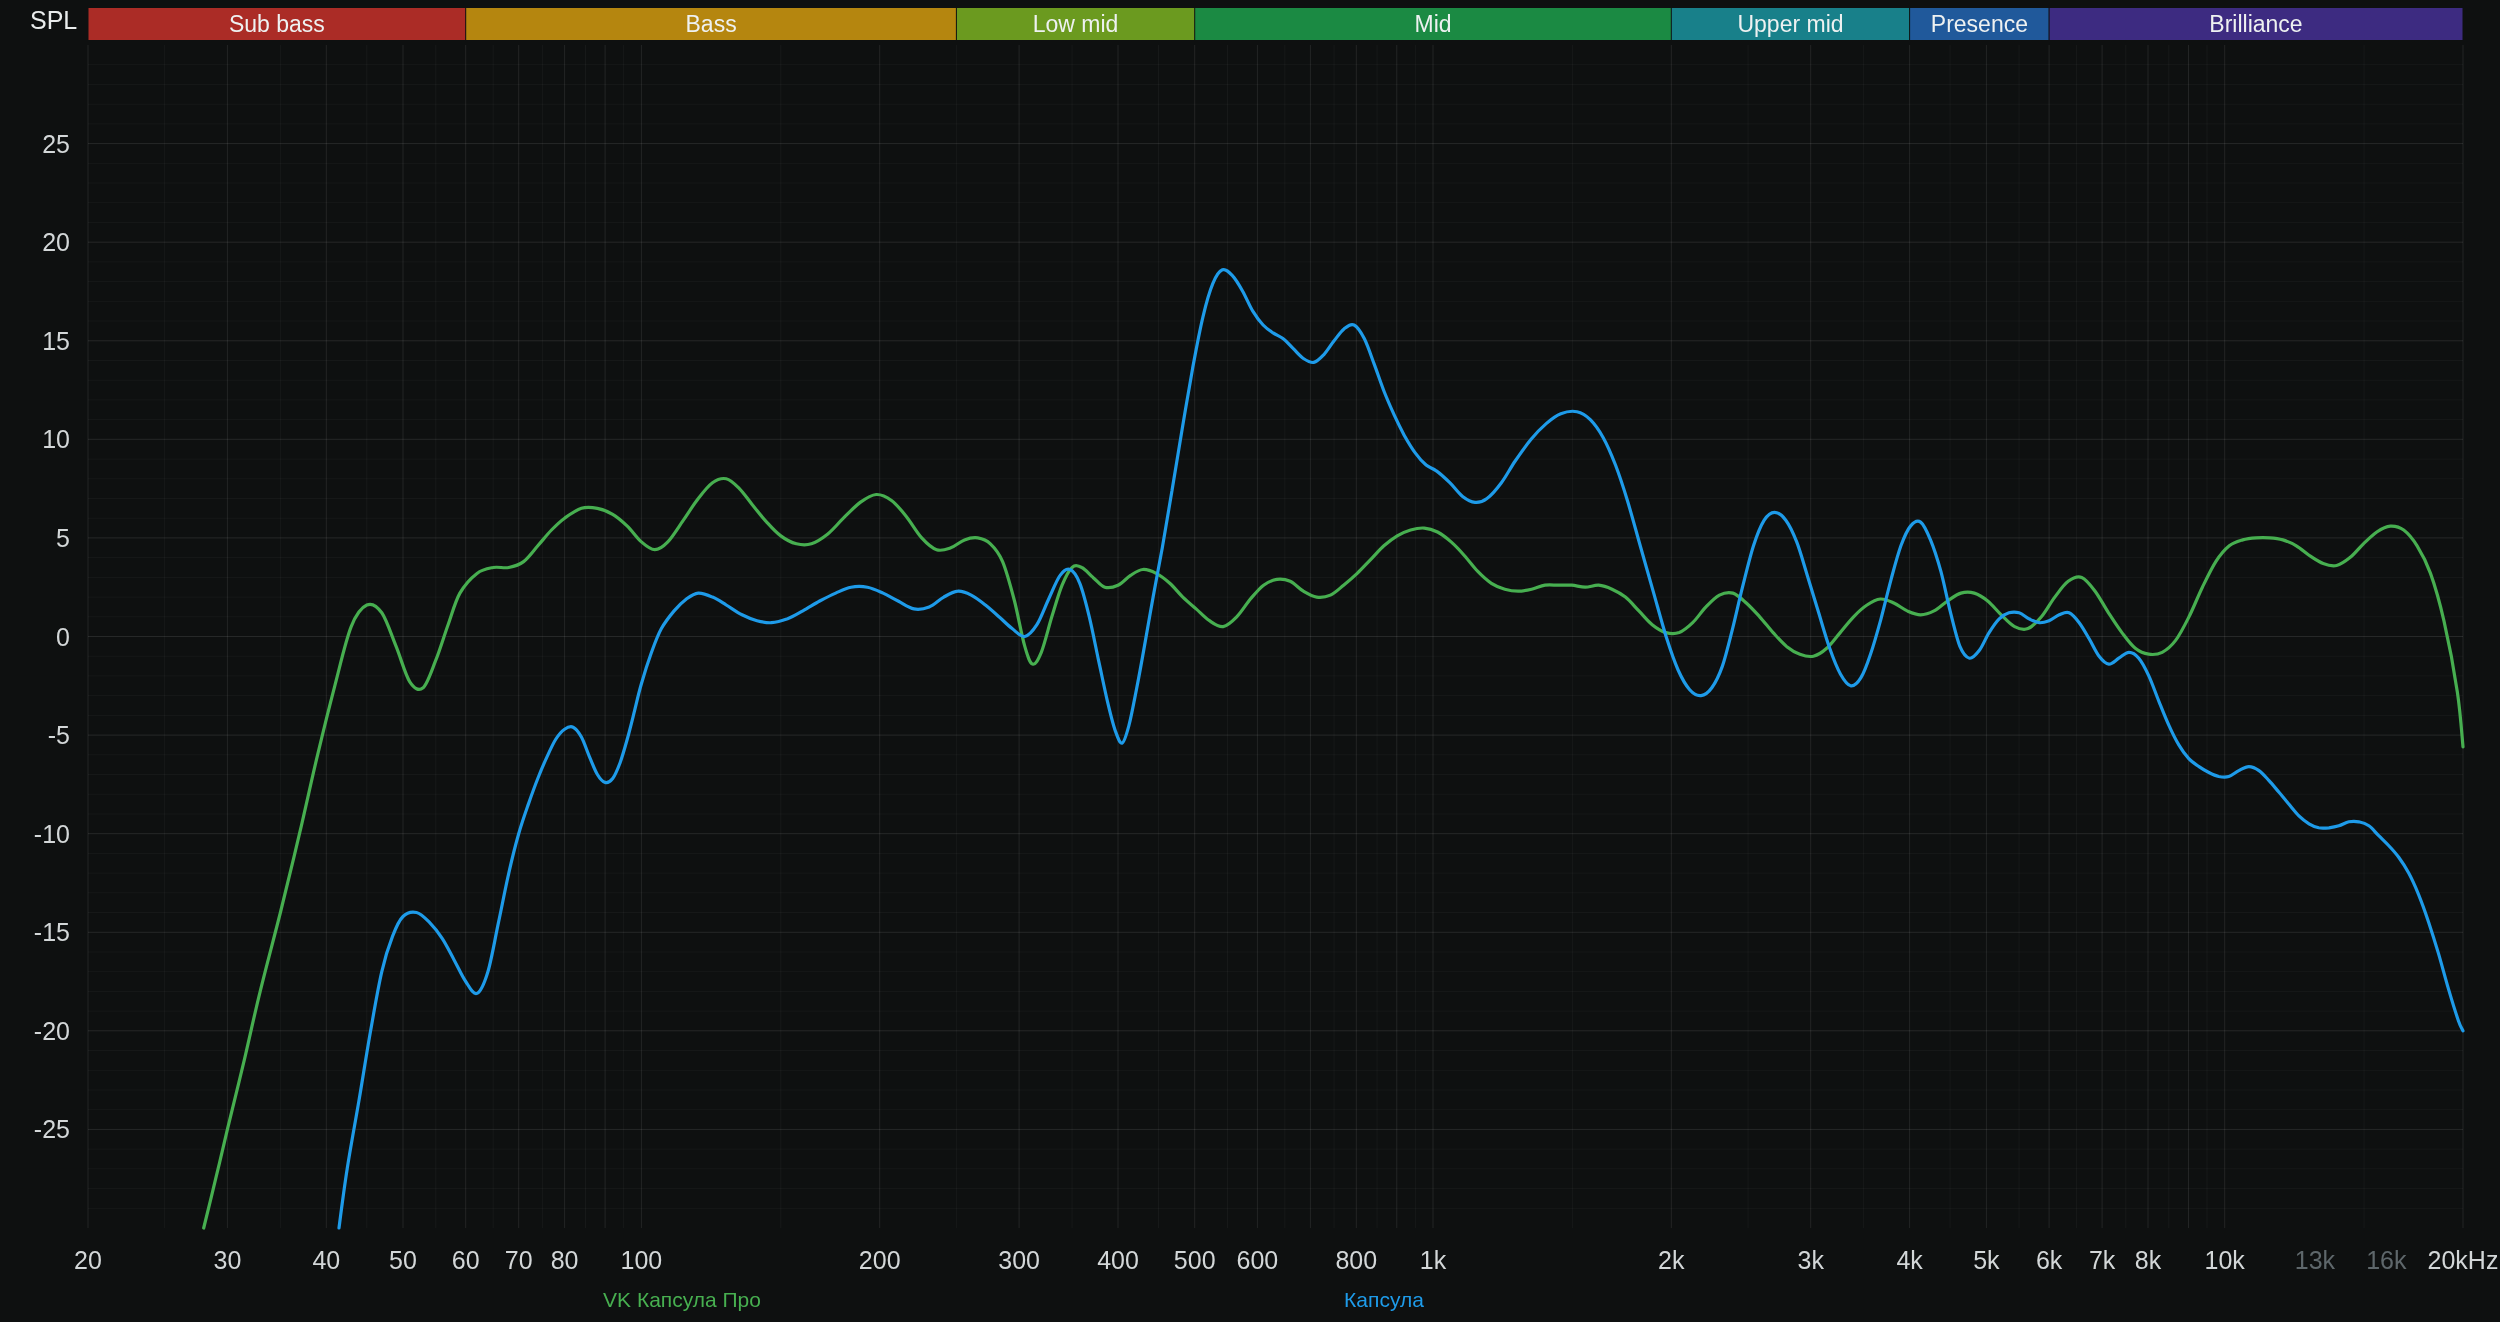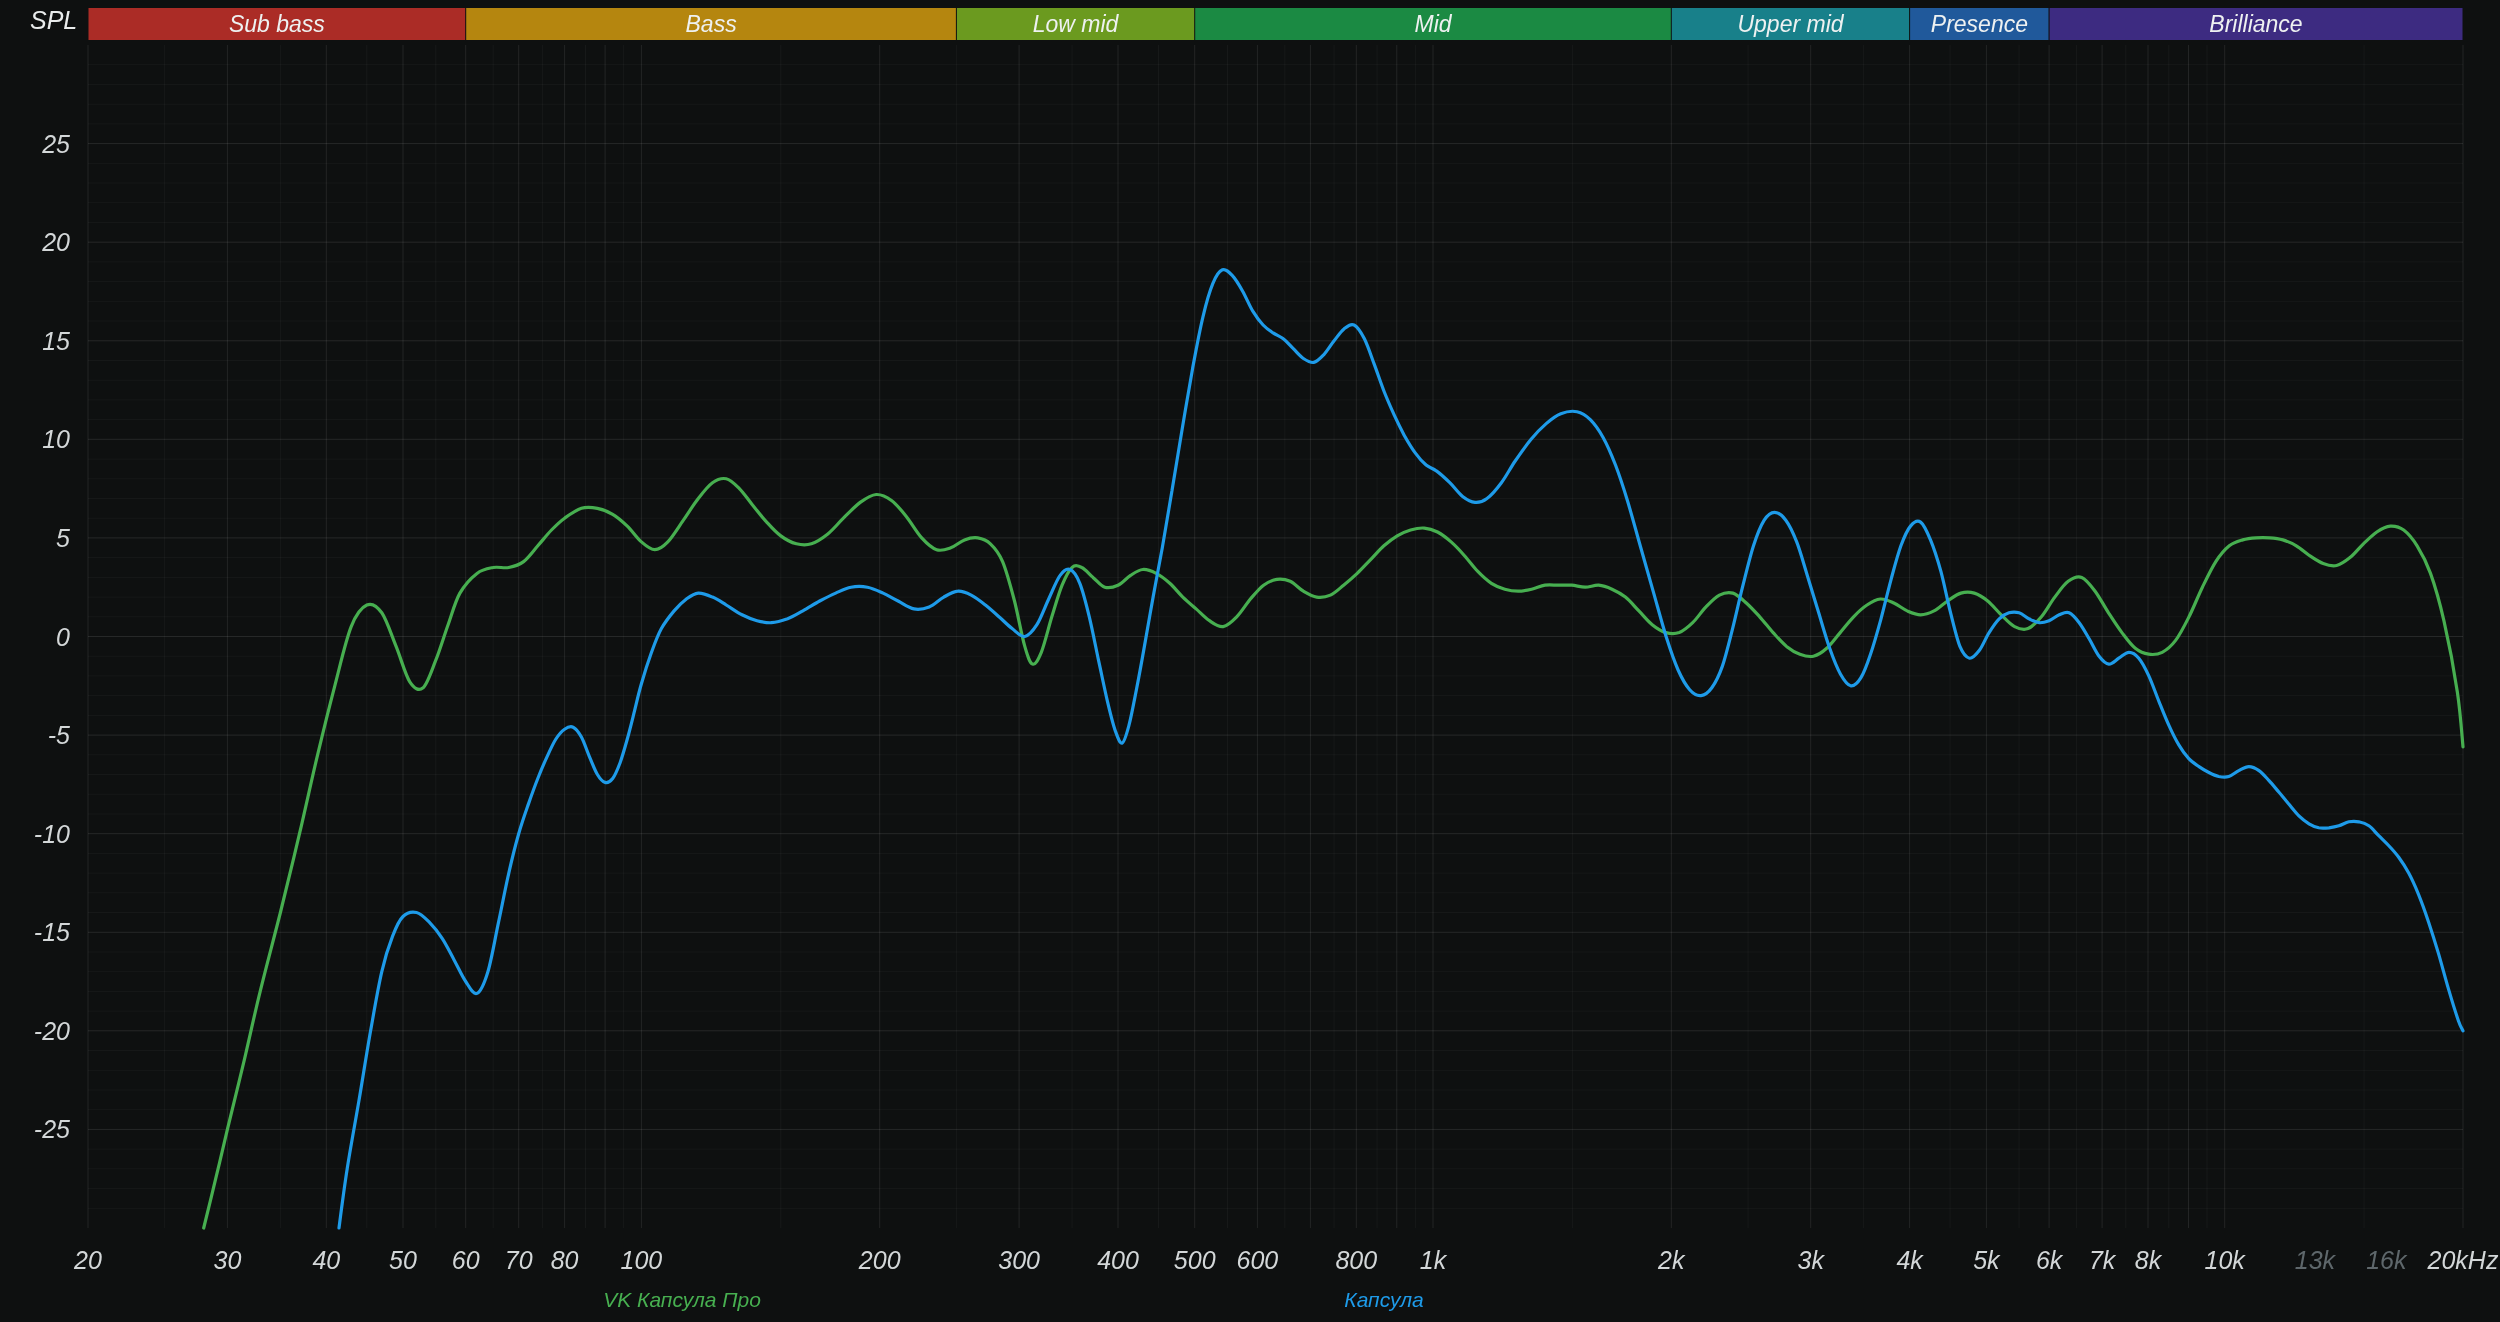--- a/index.html
+++ b/index.html
@@ -9,21 +9,20 @@
     width:2500px;
     height:1322px;
     overflow:hidden;
   }
   .stage{
     position:relative;
     width:2500px;
     height:1322px;
     font-family:"Liberation Sans", sans-serif;
     background:#0e1010;
-    font-style:italic;
   }
   #chart{
     position:absolute;
     left:0;
     top:0;
   }
   .spl-label{
     position:absolute;
     top:8px;
     left:30px;

